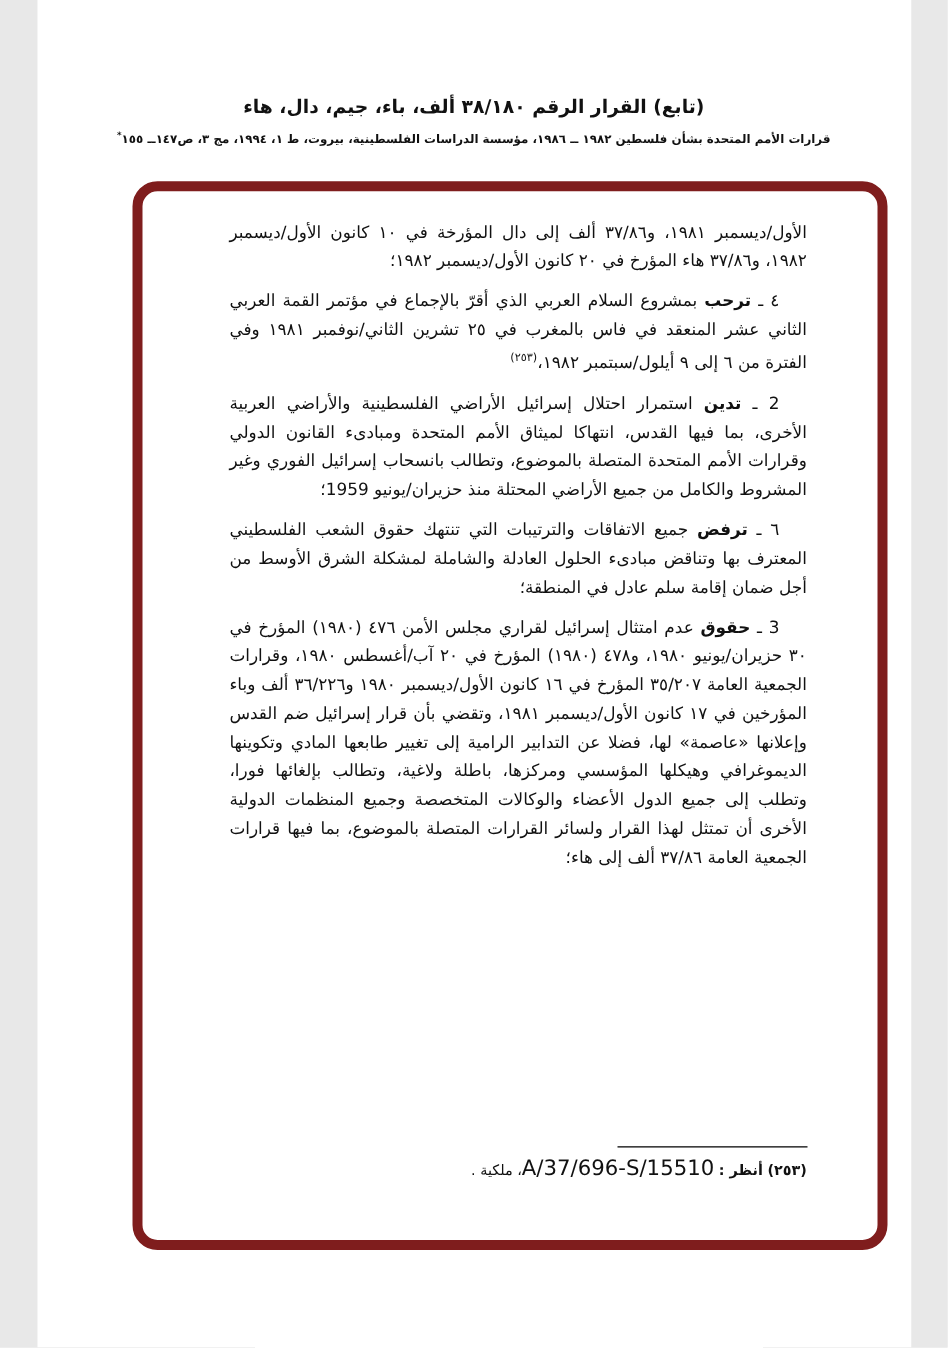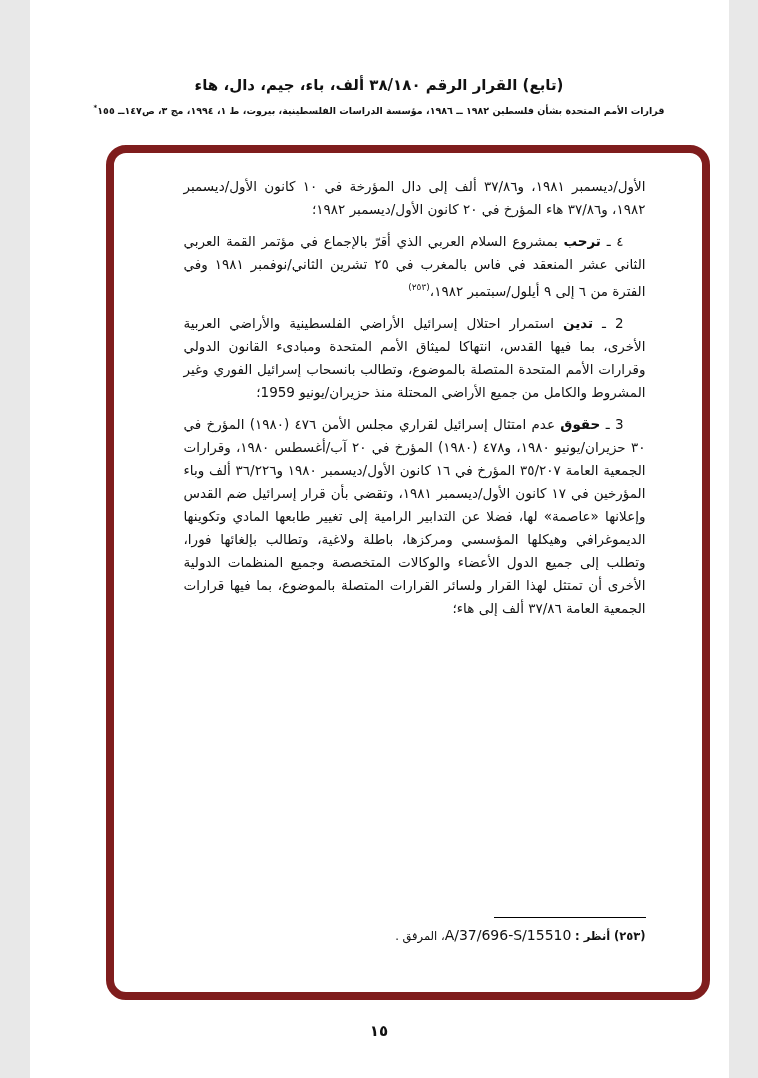--- a/index.html
+++ b/index.html
@@ -22,21 +22,21 @@
   }
   .text-block p { margin:0 0 9px 0; text-indent:22px; }
   .text-block p.cont { text-indent:0; }
   .num { white-space:nowrap; }
   strong.lead { font-weight:bold; }
   sup.fn { font-size:9px; }
   .footnote-area { position:absolute; bottom:48px; right:56px; width:470px; direction:rtl; }
   .fn-rule { width:152px; border-top:1px solid #000; margin-bottom:9px; }
   .footnote { font-size:11.5px; line-height:16px; }
   .footnote .fn-marker, .footnote .fn-label { font-weight:bold; }
-  .fn-ref { direction:ltr; unicode-bidi:embed; font-size:14px;text-align:center; }
+  .fn-ref { direction:ltr; unicode-bidi:embed; font-size:17px;text-align:center; }
   .page-number { position:absolute; top:1022px; left:0; right:0; text-align:center; font-weight:bold; font-size:15px; }
 </style>
 </head>
 <body>
 
 <div class="page">
 
   <header class="header">
     <h1 class="title">(تابع) القرار الرقم ٣٨/١٨٠ ألف، باء، جيم، دال، هاء</h1>
     <div class="source"><span>قرارات الأمم المتحدة بشأن فلسطين ١٩٨٢ ــ ١٩٨٦، مؤسسة الدراسات الفلسطينية، بيروت، ط ١، ١٩٩٤، مج ٣، ص١٤٧ــ ١٥٥</span><sup>*</sup></div>
@@ -55,36 +55,40 @@
         <strong class="lead">ترحب</strong>
         <span>بمشروع السلام العربي الذي أقرّ بالإجماع في مؤتمر القمة العربي الثاني عشر المنعقد في فاس بالمغرب في ٢٥ تشرين الثاني/نوفمبر ١٩٨١ وفي الفترة من ٦ إلى ٩ أيلول/سبتمبر ١٩٨٢،</span><sup class="fn">(٢٥٣)</sup>
       </p>
 
       <p>
         <span class="num">2 ـ</span>
         <strong class="lead">تدين</strong>
         <span>استمرار احتلال إسرائيل الأراضي الفلسطينية والأراضي العربية الأخرى، بما فيها القدس، انتهاكا لميثاق الأمم المتحدة ومبادىء القانون الدولي وقرارات الأمم المتحدة المتصلة بالموضوع، وتطالب بانسحاب إسرائيل الفوري وغير المشروط والكامل من جميع الأراضي المحتلة منذ حزيران/يونيو 1959؛</span>
       </p>
 
+      <p>
+        <span class="num">٦ ـ</span>
+        <strong class="lead">ترفض</strong>
+        <span>جميع الاتفاقات والترتيبات التي تنتهك حقوق الشعب الفلسطيني المعترف بها وتناقض مبادىء الحلول العادلة والشاملة لمشكلة الشرق الأوسط من أجل ضمان إقامة سلم عادل في المنطقة؛</span>
+      </p>
 
       <p>
         <span class="num">3 ـ</span>
         <strong class="lead">حقوق</strong>
         <span>عدم امتثال إسرائيل لقراري مجلس الأمن ٤٧٦ (١٩٨٠) المؤرخ في ٣٠ حزيران/يونيو ١٩٨٠، و٤٧٨ (١٩٨٠) المؤرخ في ٢٠ آب/أغسطس ١٩٨٠، وقرارات الجمعية العامة ٣٥/٢٠٧ المؤرخ في ١٦ كانون الأول/ديسمبر ١٩٨٠ و٣٦/٢٢٦ ألف وباء المؤرخين في ١٧ كانون الأول/ديسمبر ١٩٨١، وتقضي بأن قرار إسرائيل ضم القدس وإعلانها «عاصمة» لها، فضلا عن التدابير الرامية إلى تغيير طابعها المادي وتكوينها الديموغرافي وهيكلها المؤسسي ومركزها، باطلة ولاغية، وتطالب بإلغائها فورا، وتطلب إلى جميع الدول الأعضاء والوكالات المتخصصة وجميع المنظمات الدولية الأخرى أن تمتثل لهذا القرار ولسائر القرارات المتصلة بالموضوع، بما فيها قرارات الجمعية العامة ٣٧/٨٦ ألف إلى هاء؛</span>
       </p>
 
 
     </div>
 
     <div class="footnote-area">
       <div class="fn-rule"></div>
       <div class="footnote">
         <span class="fn-marker">(٢٥٣)</span>
         <span class="fn-label">أنظر :</span>
-        <span class="fn-ref">A/37/696-S/15510</span><span>، المرفق .</span>
+        <span class="fn-ref">A/37/696-S/15510</span><span>، ملكية .</span>
       </div>
     </div>
 
   </div>
 
-  <div class="page-number">١٥</div>
 
 </div>
 
 </body></html>

